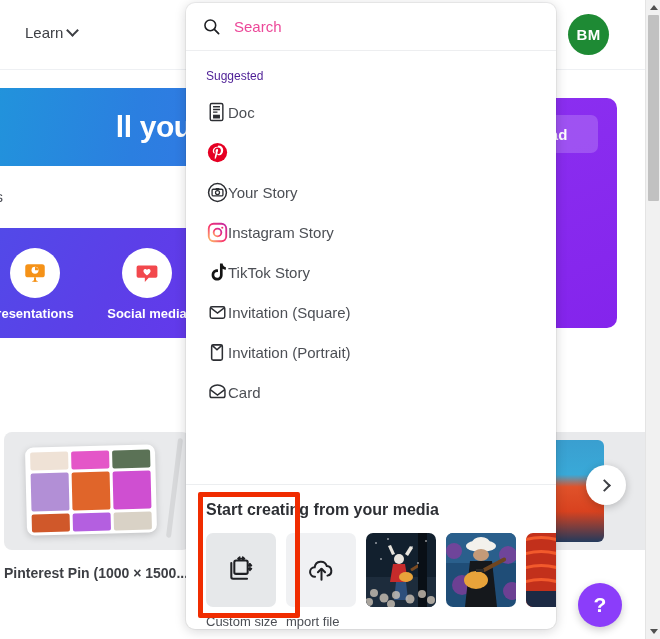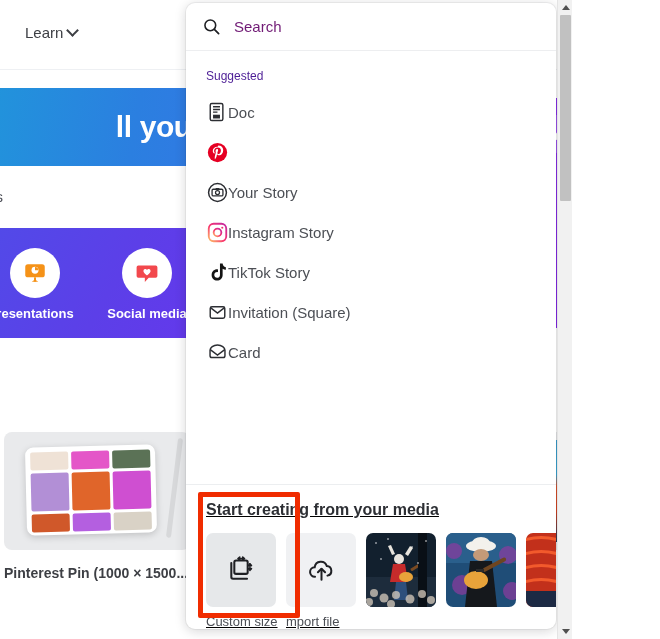--- a/index.html
+++ b/index.html
@@ -2,21 +2,21 @@
 <html><head>
 <meta charset="utf-8">
 <style>
   * { box-sizing: border-box; margin: 0; padding: 0; }
   html, body {
     width: 660px; height: 639px;
     overflow: hidden;
     font-family: "Liberation Sans", sans-serif;
     background: #ffffff;
   }
-  #root { position: relative; width: 572px; height: 639px; overflow: hidden; background:#fff; }
+  #root { position: relative; width: 660px; height: 639px; overflow: hidden; background:#fff; }
 
   
   .bg-page { position:absolute; left:0; top:0; width:645px; height:639px; background:#fff; }
 
   .topbar {
     position:absolute; left:0; top:0; width:645px; height:70px;
     background:#fff; border-bottom:1px solid #eef0f3;
     display:flex; align-items:center;
   }
   .nav-learn {
@@ -116,30 +116,30 @@
   .dropdown {
     position:absolute; left:186px; top:3px; width:370px; height:626px;
     background:#fff; border-radius:9px;
     box-shadow:0 2px 12px rgba(14,19,24,.18), 0 0 0 1px rgba(14,19,24,.05);
     overflow:hidden; display:flex; flex-direction:column;
   }
   .search-row {
     height:48px; min-height:48px; border-bottom:1px solid #edeef0;
     display:flex; align-items:center; padding:0 16px; gap:13px;
   }
-  .search-ph { font-size:15px; color:#701a75; }
+  .search-ph { font-size:15px; color:#ec4899; }
   .sec-title { font-size:12px; color:#4c1d95; padding:18px 32px 9px 20px; }
   .items { flex:1; overflow:hidden; }
   .item {
     height:40px; display:flex; align-items:center; gap:0; padding:0 20px;
     font-size:15px; color:#4c4f55; cursor:pointer;
   }
   .ico { width:22px; height:22px; display:flex; align-items:center; justify-content:center; flex:0 0 22px; }
 
-  .media-sec { border-top:1px solid #eceef0; padding:16px 12px 0 0;text-decoration:underline; }
+  .media-sec { border-top:1px solid #eceef0; padding:16px 12px 0 0; }
   .media-title { font-size:16px; font-weight:700; color:#2d2f34; padding:0 20px 14px 20px; }
   .media-row { display:flex; gap:10px; padding:0 0 0 20px; }
   .tile { width:70px; }
   .tile-box { width:70px; height:74px; border-radius:7px; background:#e6e8ea;
               display:flex; align-items:center; justify-content:center; }
   .tile-box.light { background:#f0f1f3; }
   .tile-lbl { margin-top:7px; font-size:13px; color:#4c4f55; white-space:nowrap; }
   .photo { width:70px; height:74px; border-radius:7px; overflow:hidden; position:relative; }
 
   
@@ -311,20 +311,29 @@
       <div class="item">
         <span class="ico">
           <svg width="21" height="20" viewBox="0 0 22 22">
             <path d="M3 7.2c0-1 .8-1.9 1.9-1.9h12.2c1.1 0 1.9.9 1.9 1.9v8.8c0 1.1-.8 1.9-1.9 1.9H4.9C3.8 17.9 3 17.1 3 16V7.2z" fill="none" stroke="#2c2e33" stroke-width="1.6"></path>
             <path d="M3.6 6.4 11 12.2l7.4-5.8" fill="none" stroke="#2c2e33" stroke-width="1.6" stroke-linecap="round"></path>
           </svg>
         </span>
         <span>Invitation (Square)</span>
       </div>
 
+      <div class="item">
+        <span class="ico">
+          <svg width="18" height="21" viewBox="0 0 18 22">
+            <path d="M3.4 4.8c0-1 .8-1.8 1.8-1.8h7.6c1 0 1.8.8 1.8 1.8v12.4c0 1-.8 1.8-1.8 1.8H5.2c-1 0-1.8-.8-1.8-1.8V4.8z" fill="none" stroke="#2c2e33" stroke-width="1.6"></path>
+            <path d="M4 3.6 9 8.2l5-4.6" fill="none" stroke="#2c2e33" stroke-width="1.6" stroke-linecap="round"></path>
+          </svg>
+        </span>
+        <span>Invitation (Portrait)</span>
+      </div>
 
       <div class="item">
         <span class="ico">
           <svg width="21" height="20" viewBox="0 0 22 22">
             <path d="M2.8 9.2C2.8 6.1 6.5 3.2 11 3.2s8.2 2.9 8.2 6v5.9c0 1.1-.9 2-2 2H4.8c-1.1 0-2-.9-2-2V9.2z" fill="none" stroke="#2c2e33" stroke-width="1.6"></path>
             <path d="M3.4 8.6 11 14.3l7.6-5.7" fill="none" stroke="#2c2e33" stroke-width="1.6" stroke-linecap="round"></path>
           </svg>
         </span>
         <span>Card</span>
       </div>

